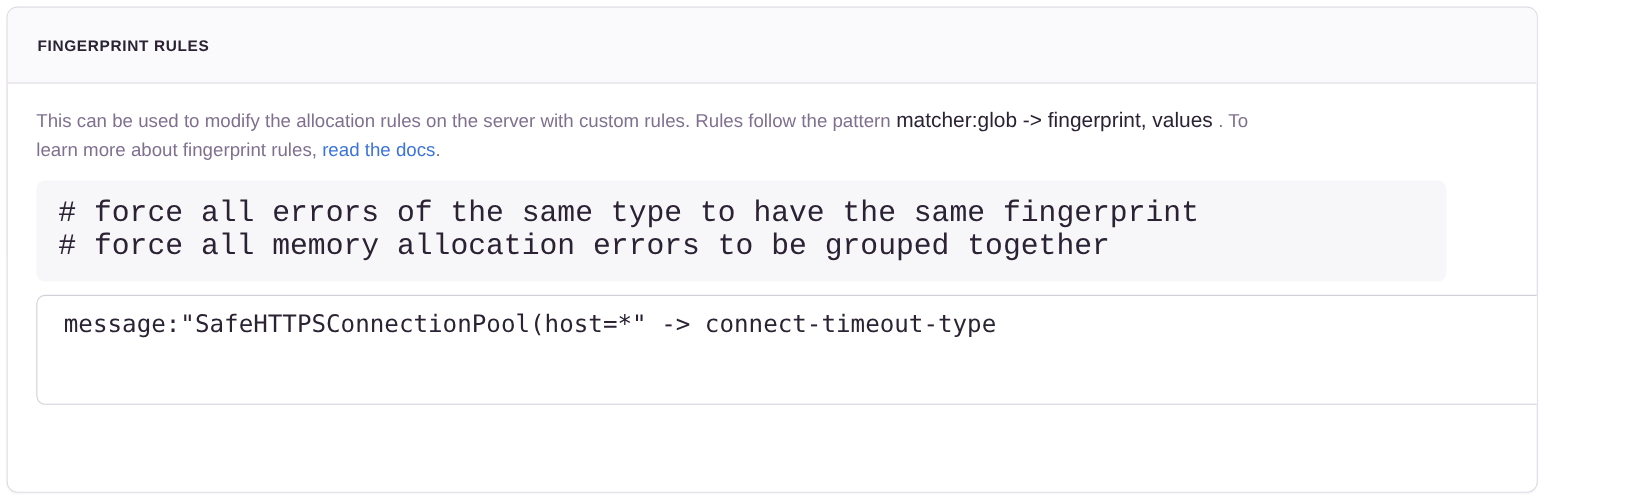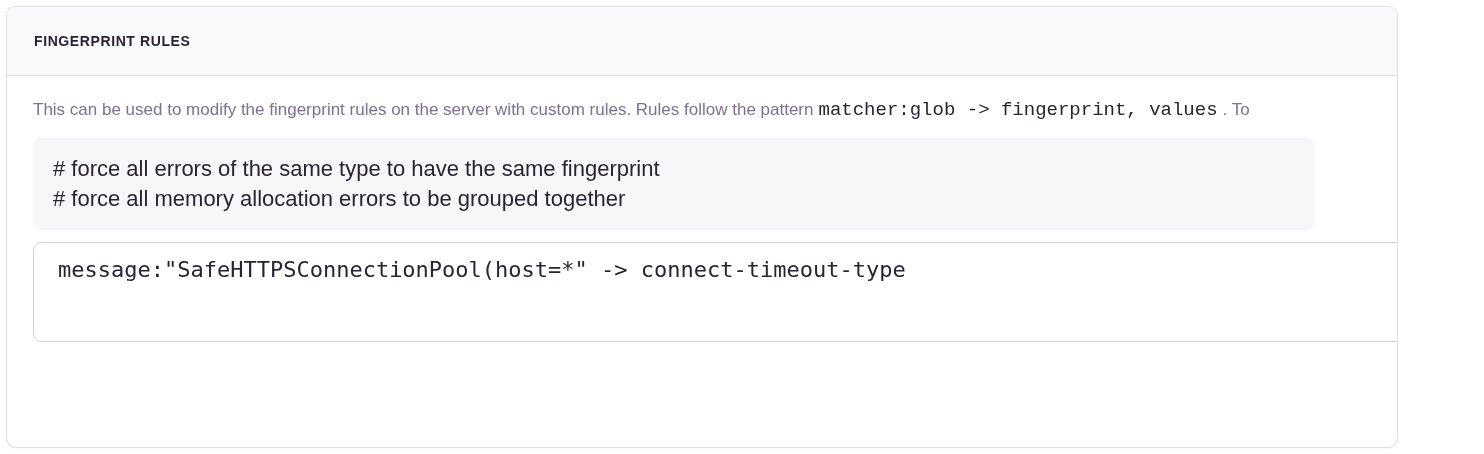--- a/index.html
+++ b/index.html
@@ -44,37 +44,37 @@
   .panel-body{
     padding:20px 26px 21px 26px;
   }
   .description{
     font-size:17px;
     line-height:27px;
     color:var(--text-gray);
   }
   .description .line{white-space:nowrap;}
   .inline-code{
-    font-family:Liberation Mono, monospace;
+    font-family:Liberation Sans, sans-serif;
     font-size:19px;
     color:var(--text-dark);
     padding:0 5px;
   }
   .docs-link{
     color:var(--link);
     text-decoration:none;
     cursor:pointer;
   }
   .example-pre{
     margin:14px 56px 0 0;
     background:var(--pre-bg);
     border-radius:8px;
     padding:16px 20px;
-    font-family:Liberation Sans, sans-serif;
-    font-size:22px;
+    font-family:Liberation Mono, monospace;
+    font-size:27px;
     line-height:30px;
     color:var(--text-dark);
     white-space:pre;
     overflow:hidden;
   }
   .rules-textarea{
     display:block;
     margin-top:12px;
     width:1420px;
     height:100px;
@@ -98,21 +98,24 @@
 <div class="panel">
 
   <div class="panel-header">
     <span class="panel-title">FINGERPRINT RULES</span>
   </div>
 
   <div class="panel-body">
 
     <div class="description">
       <div class="line">
-        <span>This can be used to modify the fingerprint rules on the server with custom rules. Rules follow the pattern</span><code class="inline-code">matcher:glob -&gt; fingerprint, values</code><span>. To</span>
+        <span>This can be used to modify the allocation rules on the server with custom rules. Rules follow the pattern</span><code class="inline-code">matcher:glob -&gt; fingerprint, values</code><span>. To</span>
+      </div>
+      <div class="line">
+        <span>learn more about fingerprint rules, </span><a class="docs-link">read the docs</a><span>.</span>
       </div>
     </div>
 
     <pre class="example-pre"><div># force all errors of the same type to have the same fingerprint</div><div># force all memory allocation errors to be grouped together</div></pre>
 
     <textarea class="rules-textarea" spellcheck="false" style="">message:"SafeHTTPSConnectionPool(host=*" -&gt; connect-timeout-type</textarea>
 
   </div>
 </div>
 

